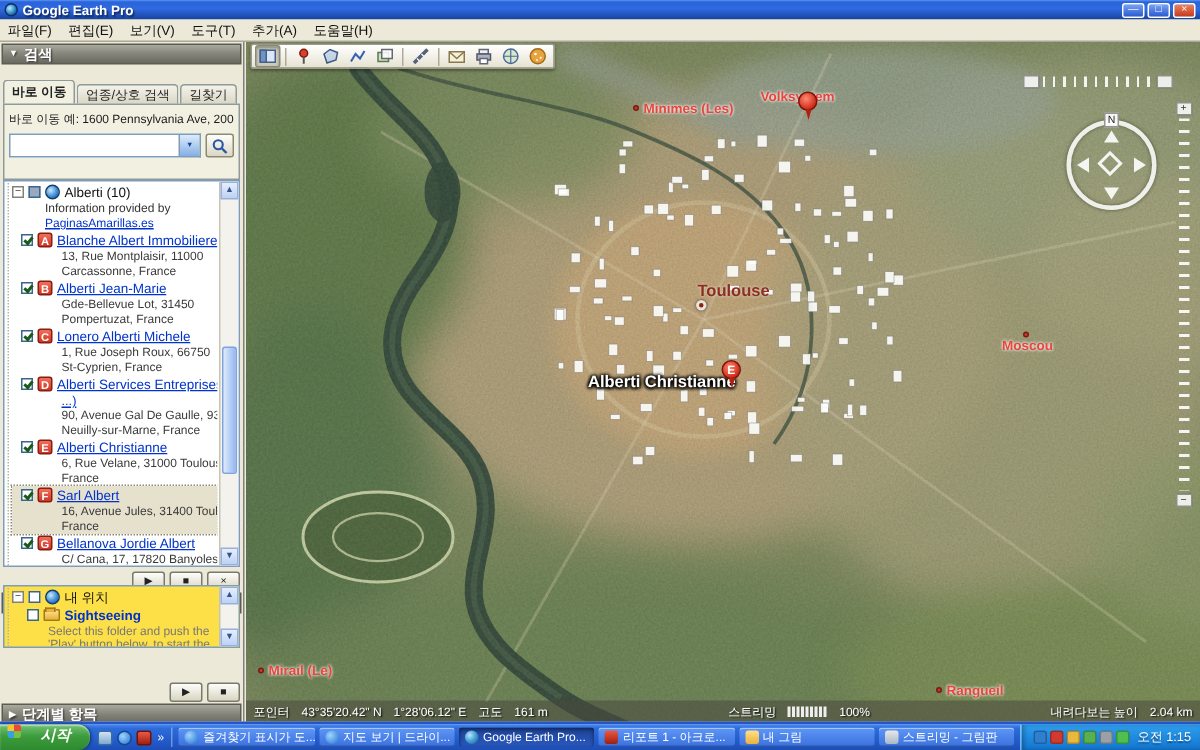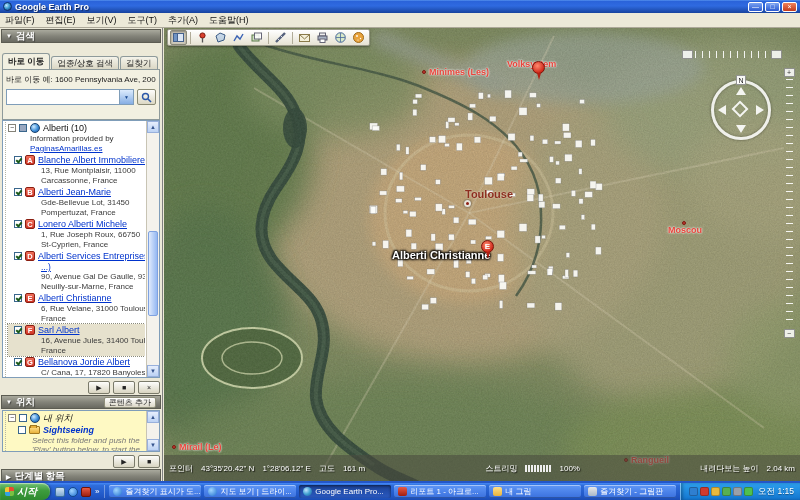--- a/index.html
+++ b/index.html
@@ -69,21 +69,21 @@
   .vscroll{position:absolute;right:0;top:0;bottom:0;width:13px;background:#f4f2ec;border-left:1px solid #c8c4b4;}
   .varrow{position:absolute;left:0;width:12px;height:12px;background:linear-gradient(#e6eefc,#bcd2f4);
     border:1px solid #98b0dc;color:#35548e;font-size:6px;text-align:center;line-height:10px;}
   .varrow.up{top:0;} .varrow.dn{bottom:0;}
   .vthumb{position:absolute;left:1px;width:10px;background:linear-gradient(90deg,#dfeafc,#94b8f2);border:1px solid #7fa2e0;border-radius:2px;}
 
   .panel-footer{position:absolute;left:2px;right:2px;height:15px;display:flex;justify-content:flex-end;gap:3px;align-items:center;}
   .mini-btn{width:22px;height:13px;background:linear-gradient(#fdfdfb,#d9d5c1);border:1px solid #7a7a6a;border-radius:2px;
     font-size:7px;line-height:11px;text-align:center;color:#222;}
 
-  .places-tree{position:absolute;left:2px;right:2px;top:382px;height:42px;background:#fef9c3;border:1px solid #7f9db9;overflow:hidden;font-style:italic;}
+  .places-tree{position:absolute;left:2px;right:2px;top:362px;height:42px;background:#fde047;border:1px solid #7f9db9;overflow:hidden;}
   .ptree-inner{position:absolute;left:2px;top:1px;right:14px;bottom:0;overflow:hidden;border-left:1px dotted #b5b5a5;padding-left:2px;}
   .ptitle{font-size:9px;color:#111;white-space:nowrap;}
   .ptitle.blue{color:#0033cc;font-weight:bold;}
   .folder-ico{width:11px;height:8px;background:linear-gradient(#ffe08a,#e8b23c);border:1px solid #a07820;border-radius:1px;position:relative;flex:none;}
   .folder-ico:before{content:"";position:absolute;left:0;top:-2px;width:5px;height:2px;background:#e8b23c;border:1px solid #a07820;border-bottom:none;}
   .pdesc{font-size:8px;color:#777;line-height:9px;padding-left:24px;white-space:normal;}
   .indent{padding-left:10px;}
 
   
   .map{position:absolute;left:164px;top:28px;width:636px;height:453px;overflow:hidden;background:#7d8a5e;}
@@ -120,34 +120,34 @@
     border:1px solid rgba(80,80,80,.6);font-size:7px;line-height:9px;text-align:center;color:#222;}
   .arr{position:absolute;width:0;height:0;}
   .arr.n{left:25px;top:7px;border-left:5px solid transparent;border-right:5px solid transparent;border-bottom:8px solid rgba(255,255,255,.9);}
   .arr.s{left:25px;bottom:7px;border-left:5px solid transparent;border-right:5px solid transparent;border-top:8px solid rgba(255,255,255,.9);}
   .arr.w{left:7px;top:25px;border-top:5px solid transparent;border-bottom:5px solid transparent;border-right:8px solid rgba(255,255,255,.9);}
   .arr.e{right:7px;top:25px;border-top:5px solid transparent;border-bottom:5px solid transparent;border-left:8px solid rgba(255,255,255,.9);}
   .center-d{position:absolute;left:23px;top:23px;width:12px;height:12px;border:2px solid rgba(255,255,255,.9);transform:rotate(45deg);}
   .zoomctl{position:absolute;top:40px;right:5px;width:12px;height:270px;display:flex;flex-direction:column;align-items:center;gap:2px;}
   .zoom-track{flex:1;width:7px;background:repeating-linear-gradient(180deg,rgba(255,255,255,.9) 0 1.5px,rgba(255,255,255,0) 1.5px 8px);}
 
-  .map-status{position:absolute;left:0;right:0;bottom:0;height:26px;background:rgba(72,72,62,.55);
+  .map-status{position:absolute;left:0;right:0;bottom:0;height:14px;background:rgba(72,72,62,.55);
     display:flex;align-items:center;color:#fff;font-size:8px;padding:0 5px;gap:8px;
     text-shadow:1px 1px 1px rgba(0,0,0,.8);white-space:nowrap;}
   .spacer{flex:1;}
   .sbars{display:flex;gap:1px;align-items:center;}
   .sbar{width:2px;height:7px;background:#eee;}
 
   .win-bottom{position:absolute;left:0;right:0;bottom:17px;height:2px;background:#2456c8;}
 
   
   .taskbar{position:absolute;left:0;right:0;bottom:0;height:17px;display:flex;align-items:center;
     background:linear-gradient(180deg,#458af5 0%,#2e6cdb 15%,#1f55c4 80%,#1c4db4 100%);}
   .start-btn{height:17px;padding:0 13px 0 5px;border-radius:0 8px 8px 0;color:#fff;font-weight:bold;font-style:italic;
-    font-size:10px;display:flex;align-items:center;gap:3px;flex:none;
+    font-size:10px;display:flex;gap:13px;flex:none;
     background:linear-gradient(180deg,#76c476,#3d9c3d 45%,#2e8a2e);box-shadow:inset 0 1px 1px rgba(255,255,255,.5),1px 0 2px rgba(0,0,0,.4);}
   .xp-logo{width:9px;height:9px;border-radius:2px;background:conic-gradient(#e84b31 0 25%,#7ac143 0 50%,#33a3e0 0 75%,#f6c431 0);flex:none;}
   .qlaunch{display:flex;gap:3px;padding:0 5px;align-items:center;border-right:1px solid rgba(255,255,255,.35);height:13px;flex:none;}
   .ql-ico{width:10px;height:10px;border-radius:2px;flex:none;}
   .ql-desktop{background:linear-gradient(#cfe3f5,#7fa8d0);border:1px solid #3a6ea0;}
   .ql-ie{background:radial-gradient(circle at 35% 35%,#9fd4ff,#1f6fd0);border:1px solid #14498c;border-radius:50%;}
   .ql-acrobat{background:linear-gradient(#e85a45,#a01f10);border:1px solid #701208;}
   .chevron{color:#fff;font-size:8px;margin-left:1px;}
   .tasks{flex:1;display:flex;gap:3px;padding:0 4px;overflow:hidden;text-align:right;}
   .task{flex:1;max-width:96px;height:13px;border-radius:2px;color:#fff;font-size:8px;display:flex;align-items:center;gap:3px;
@@ -681,21 +681,21 @@
         <div class="task">
           <span class="ticon acrobat-icon"></span>
           <span>리포트 1 - 아크로...</span>
         </div>
         <div class="task">
           <span class="ticon folder-icon"></span>
           <span>내 그림</span>
         </div>
         <div class="task">
           <span class="ticon paint-icon"></span>
-          <span>즐겨찾기 - 그림판</span>
+          <span>스트리밍 - 그림판</span>
         </div>
       </div>
     <div class="tray">
       <span id="tray-icons" style="display:flex;gap:2px;">
           <span class="tray-ico" style="background: rgb(47, 127, 208);"></span>
           <span class="tray-ico" style="background: rgb(208, 58, 47);"></span>
           <span class="tray-ico" style="background: rgb(232, 185, 60);"></span>
           <span class="tray-ico" style="background: rgb(88, 176, 80);"></span>
           <span class="tray-ico" style="background: rgb(154, 160, 168);"></span>
           <span class="tray-ico" style="background: rgb(79, 192, 79);"></span>

